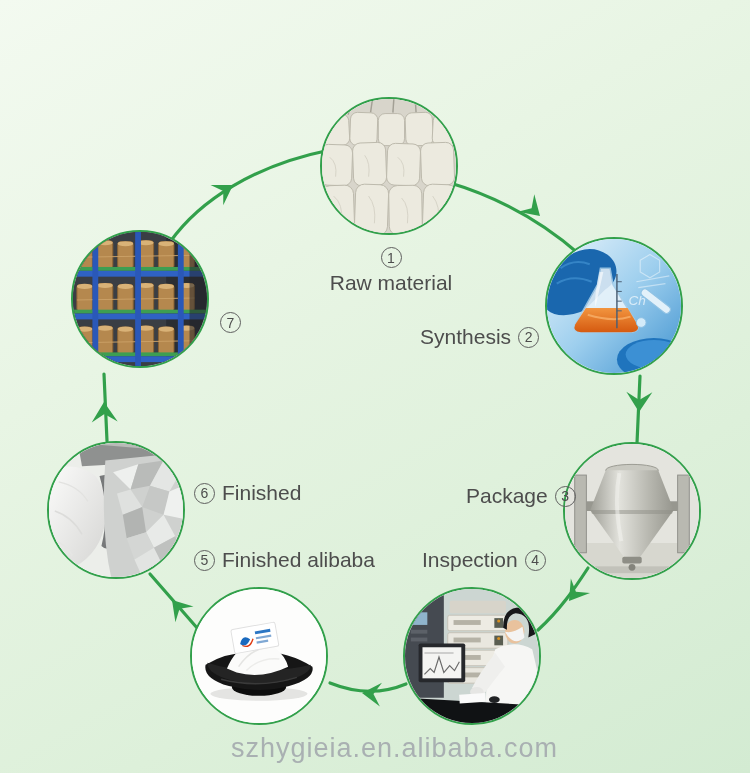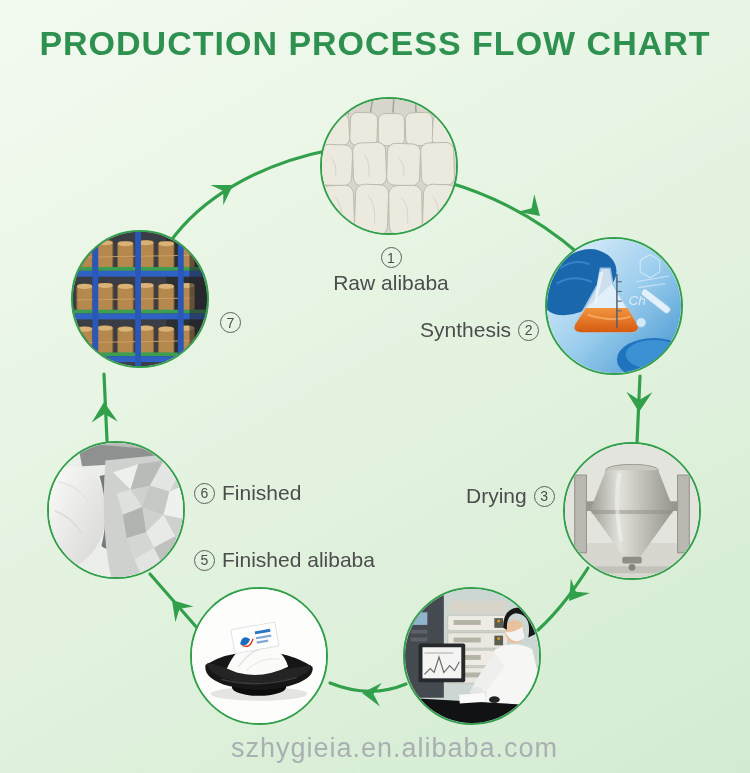--- a/index.html
+++ b/index.html
@@ -37,21 +37,20 @@
   .watermark{
     position:absolute;left:0;top:733px;width:750px;text-align:center;
     font-size:27px;color:var(--watermark-gray);letter-spacing:1px;padding-left:39px;
   }
 </style>
 </head>
 <body>
 
 <div class="stage">
 
-  <div class="title">PRODUCTION PROCESS FLOW CHART</div>
 
   <svg class="arrows" viewBox="0 0 750 773">
 
     <path class="link" d="M170 242 C200 200 255 165 330 150"></path>
     <path class="dart" transform="translate(233 185) rotate(-32)" d="M0 0 L-19 12 L-11.5 0 L-19 -12 Z"></path>
 
     <path class="link" d="M447 182 C495 196 538 218 579 254"></path>
     <path class="dart" transform="translate(540 216) rotate(43)" d="M0 0 L-19 12 L-11.5 0 L-19 -12 Z"></path>
 
     <path class="link" d="M640 376 L637 443"></path>
@@ -346,33 +345,37 @@
         <rect x="20" y="0" width="6" height="138"></rect>
           <rect x="64" y="0" width="6" height="138"></rect>
           <rect x="108" y="0" width="6" height="138"></rect>
       </g>
       <rect x="120" y="0" width="18" height="138" fill="#22252a" opacity=".55"></rect>
     </svg>
   </div>
 
   <div class="label col" style="left:301px;top:247px;width:180px;">
     <span class="num">1</span>
-    <span>Raw alibaba</span>
-  </div>
-
-  <div class="label" style="left:420px;top:318px;">
+    <span>Raw material</span>
+  </div>
+
+  <div class="label" style="left:420px;top:325px;">
     <span>Synthesis</span>
     <span class="num">2</span>
   </div>
 
   <div class="label" style="left:466px;top:484px;">
-    <span>Drying</span>
+    <span>Package</span>
     <span class="num">3</span>
   </div>
 
+  <div class="label" style="left:422px;top:548px;">
+    <span>Inspection</span>
+    <span class="num">4</span>
+  </div>
 
   <div class="label" style="left:194px;top:548px;">
     <span class="num">5</span>
     <span>Finished alibaba</span>
   </div>
 
   <div class="label" style="left:194px;top:481px;">
     <span class="num">6</span>
     <span>Finished</span>
   </div>

